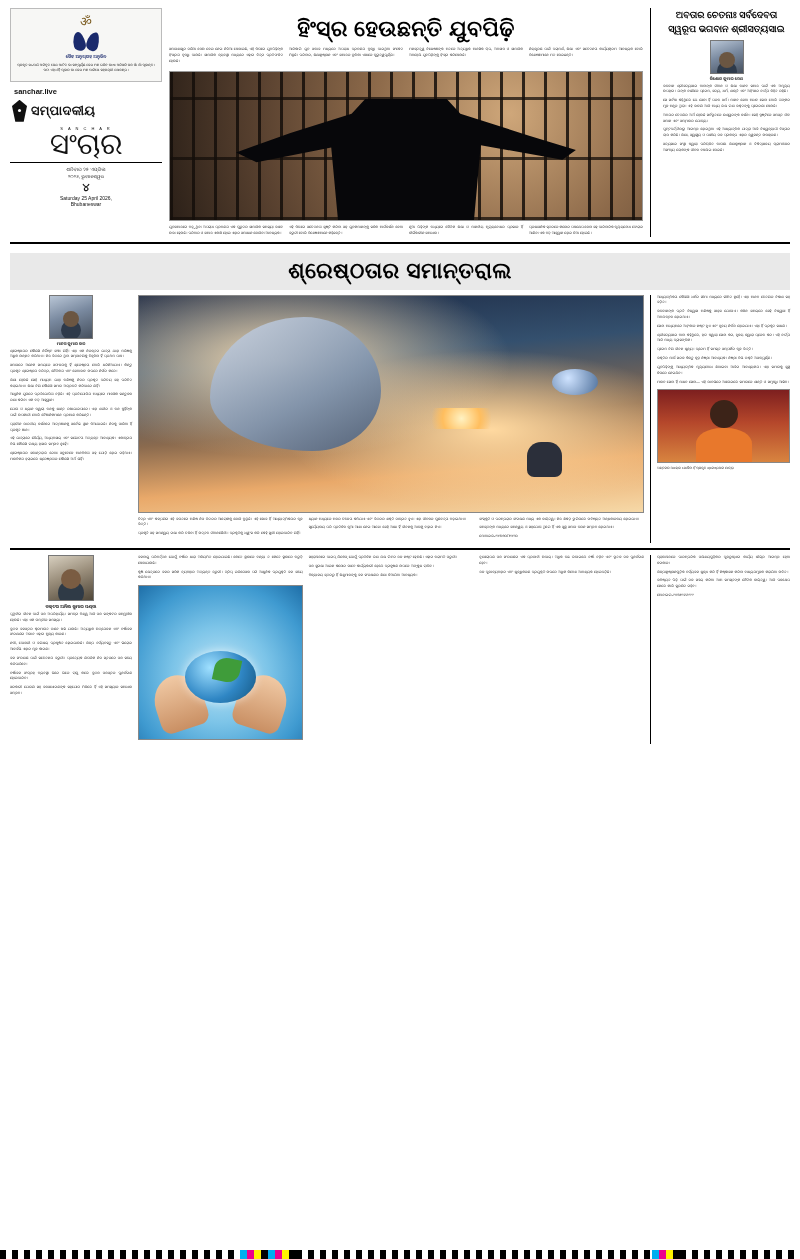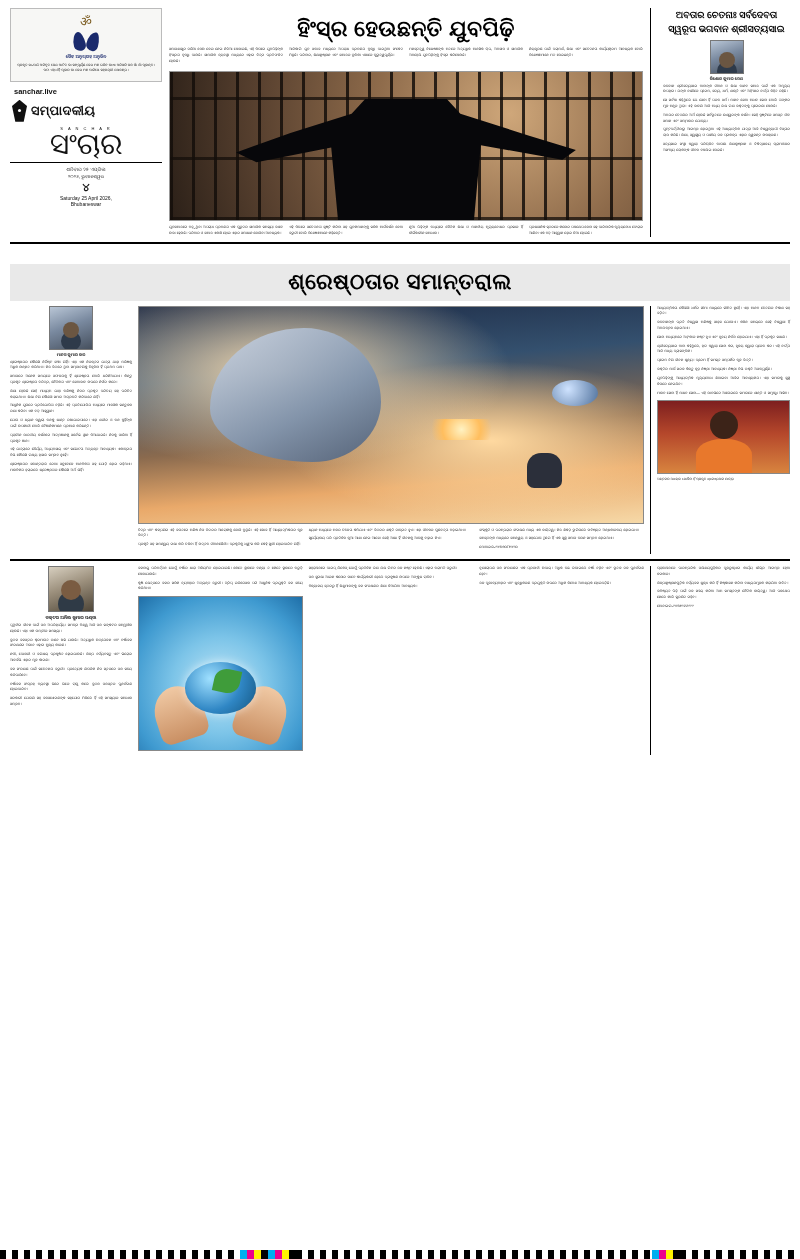--- a/index.html
+++ b/index.html
@@ -161,21 +161,21 @@
     content: ""; position: absolute; left: 50%; top: 36%;
     width: 16px; height: 16px; margin-left: -8px;
     border-radius: 50%; background: #6b5642;
     box-shadow: 0 11px 0 2px #2e3a4a;
   }
   .author-name {
     font-size: 4.2px; font-weight: bold; margin-top: 2px; color: #111;
   }
 
   
-  .sec2 { padding-top: 20px; border-bottom: 2px solid #000; padding-bottom: 5px; }
+  .sec2 { padding-top: 9px; border-bottom: 2px solid #000; padding-bottom: 5px; }
   .s2-band {
     background: #e9e9e9; text-align: center;
     padding: 5px 0 6px 0; margin-bottom: 5px;
   }
   .s2-head { font-size: 22px; font-weight: bold; color: #000; letter-spacing: .4px; }
   .s2-body { display: flex; gap: 6px; }
   .s2-left { width: 122px; flex: 0 0 122px; }
   .s2-mid  { flex: 1 1 auto; min-width: 0; }
   .s2-right{ width: 140px; flex: 0 0 140px; border-left: 1px solid #000; padding-left: 6px; }
   .s2-mid-cols { display: flex; gap: 6px; }

